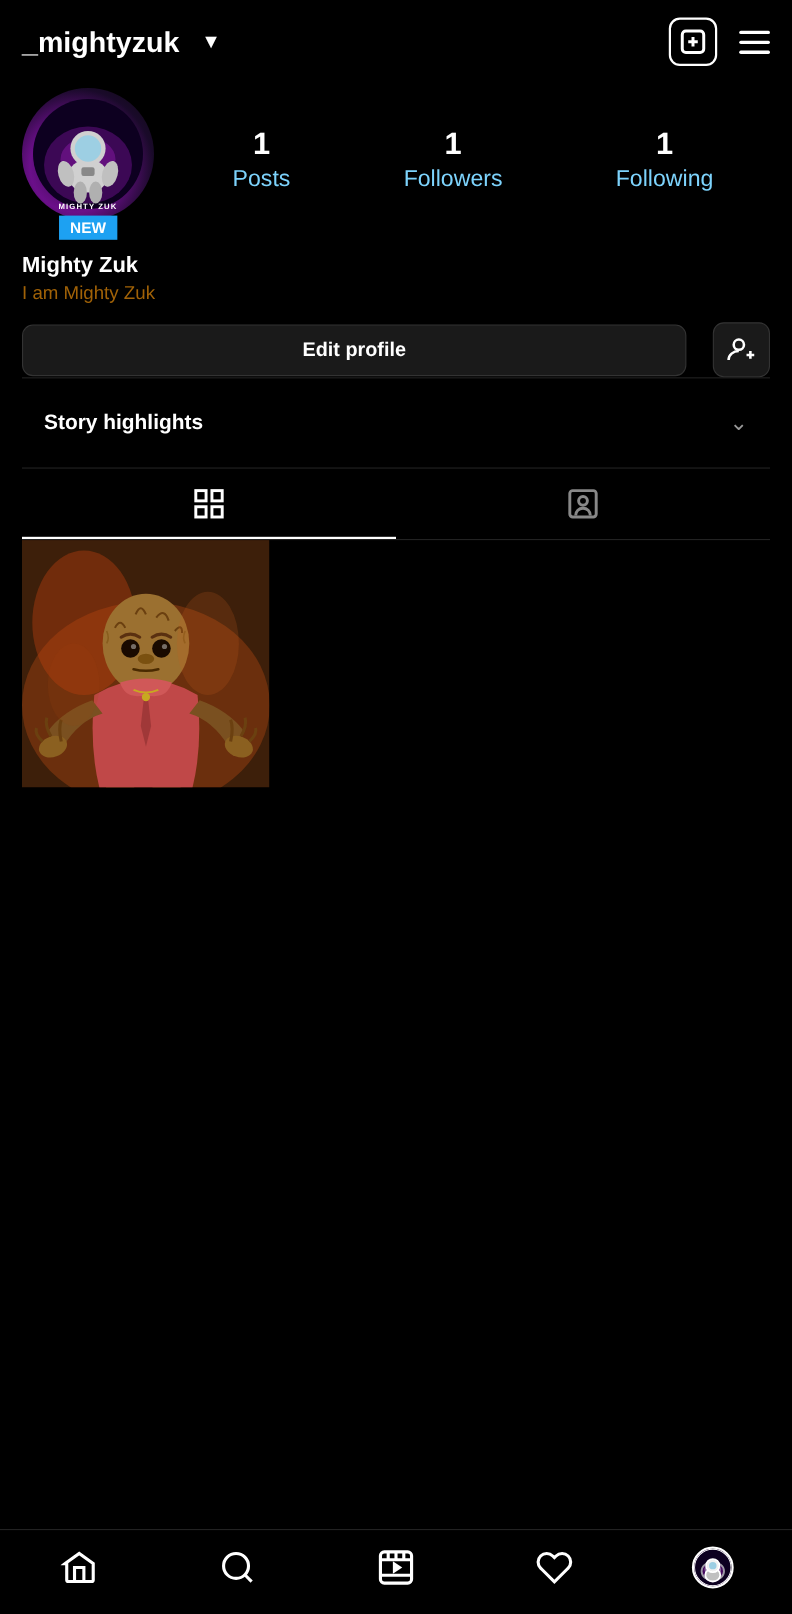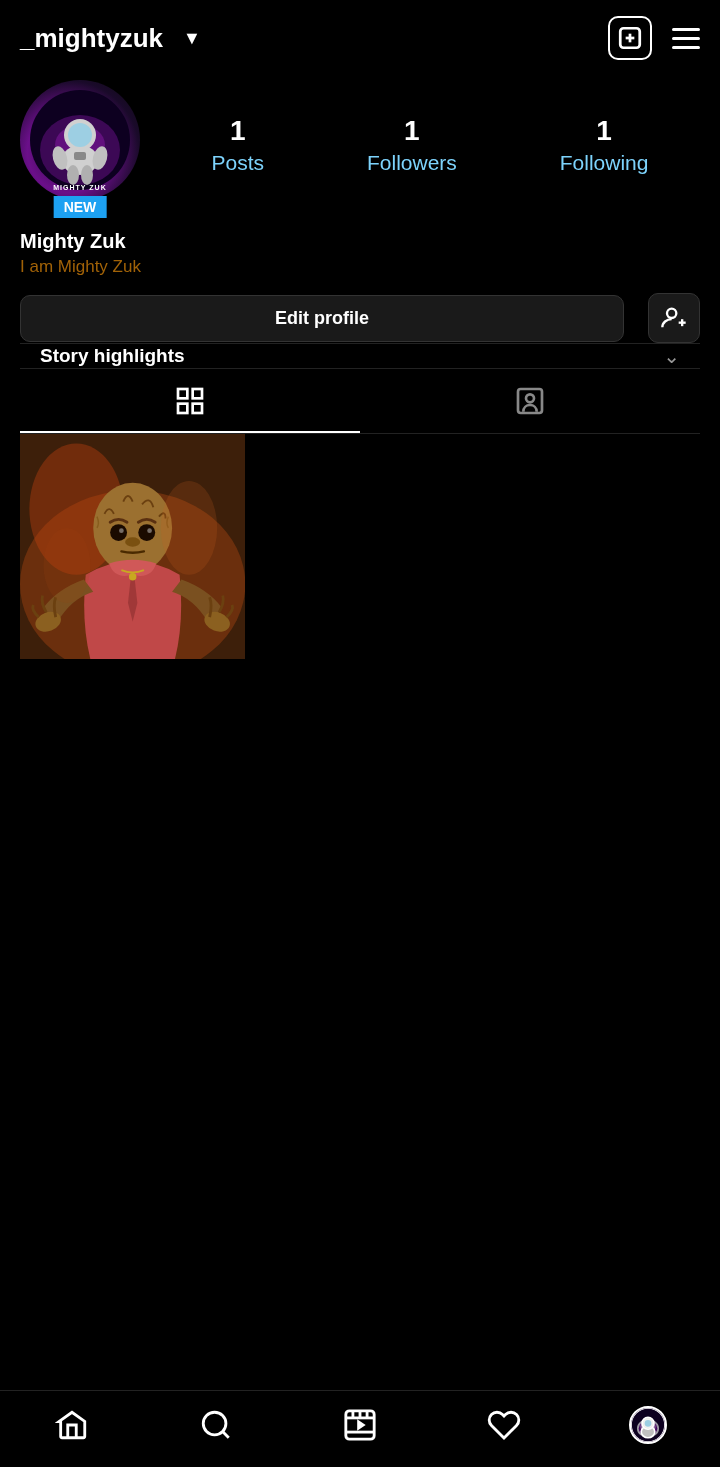--- a/index.html
+++ b/index.html
@@ -183,21 +183,21 @@
       justify-content: center;
       cursor: pointer;
       flex-shrink: 0;
     }
 
     
     .story-highlights-header {
       display: flex;
       align-items: center;
       justify-content: space-between;
-      padding: 0 20px;
+      padding: 28px 20px;
       border-top: 1px solid #222;
     }
     .story-highlights-label {
       font-size: 19px;
       font-weight: 700;
       color: #fff;
     }
     .chevron-icon {
       font-size: 20px;
       color: #999;

